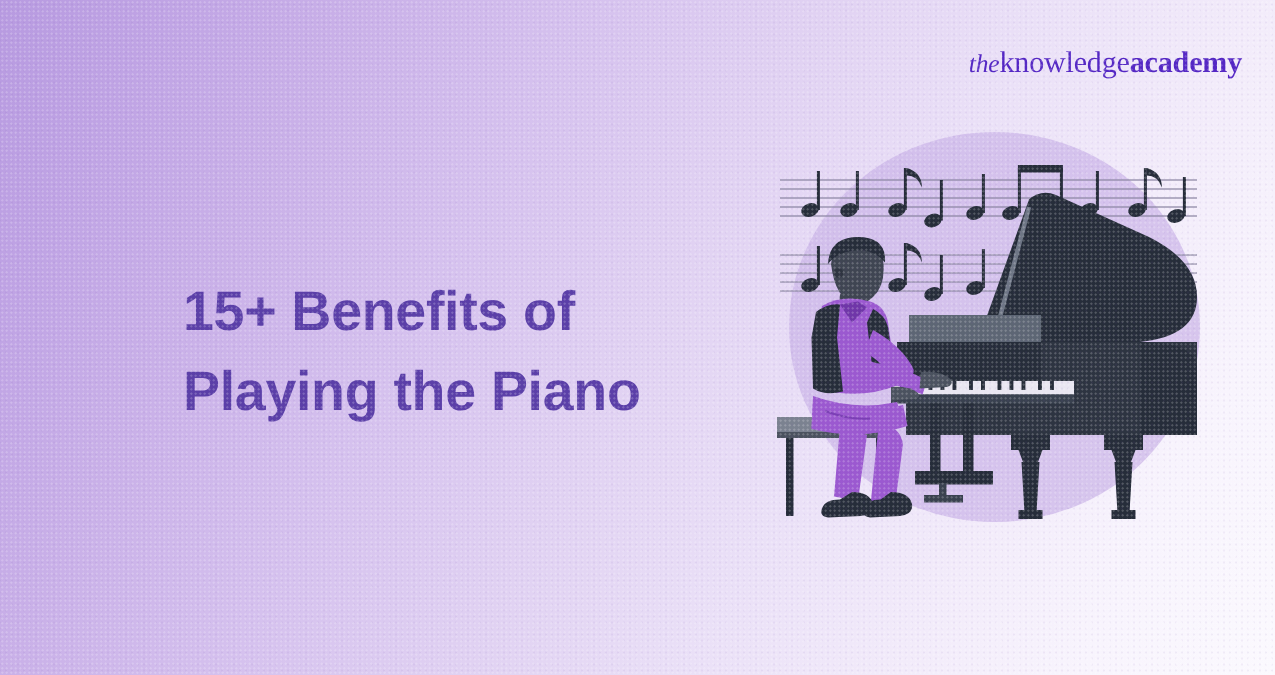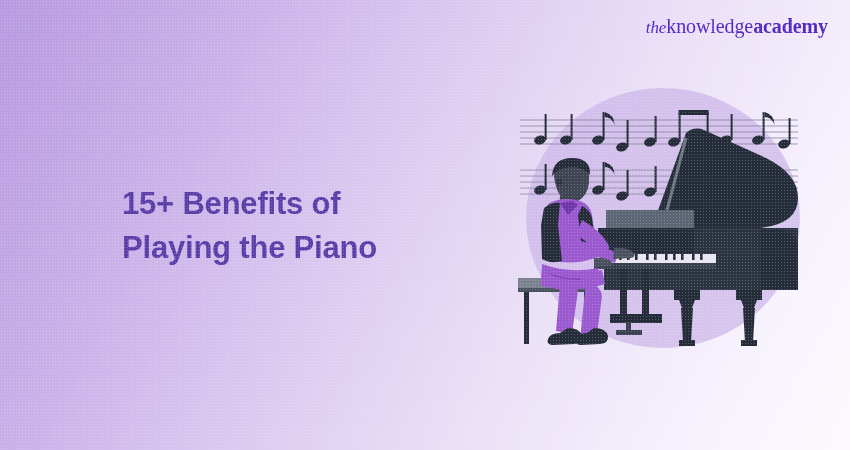--- a/index.html
+++ b/index.html
@@ -37,21 +37,21 @@
     background-image:
       radial-gradient(rgba(255,255,255,.85) 0.6px, transparent 0.7px),
       radial-gradient(rgba(120,85,170,.30) 0.5px, transparent 0.6px);
     background-size: 3px 3px, 4px 4px;
     background-position: 0 0, 2px 1px;
   }
 
   
   #logo {
     position: absolute;
-    top: 16px;
+    top: 32px;
     right: 22px;
     color: #5427c4;
     font-family: "Liberation Serif", serif;
     font-size: 20px;
     letter-spacing: -0.1px;
     white-space: nowrap;
     line-height: 1;
   }
   #logo .lg-the {
     font-style: italic;
@@ -59,21 +59,21 @@
   }
   #logo .lg-knowledge { font-weight: 400; }
   #logo .lg-academy  { font-weight: 700; }
 
   
   #headline {
     position: absolute;
     left: 122px;
     top: 182px;
     color: #5b3fa8;
-    font-size: 31px;
+    font-size: 37px;
     font-weight: 700;
     line-height: 1.42;
     letter-spacing: -0.2px;
     white-space: pre-line;
   }
 
   
   #art {
     position: absolute;
     left: 498px;

